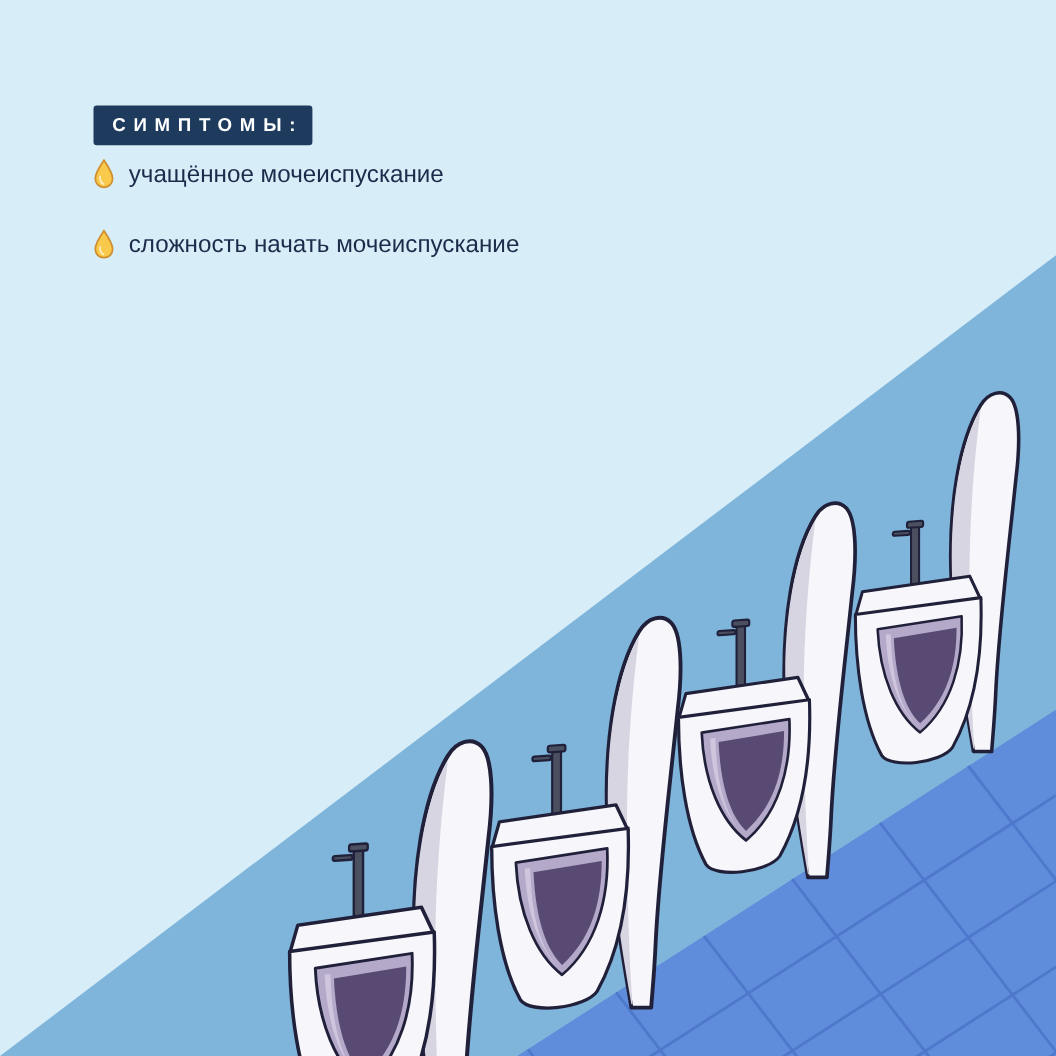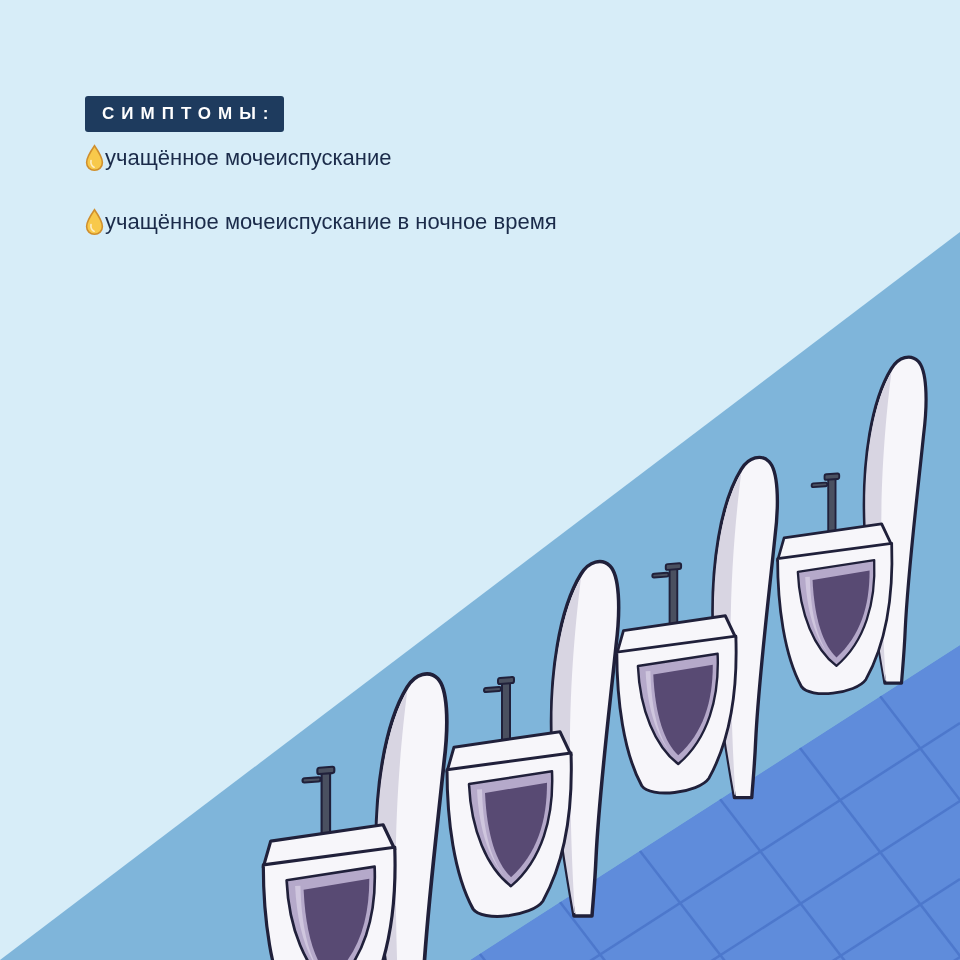--- a/index.html
+++ b/index.html
@@ -39,21 +39,21 @@
     left: 84px;
     top: 144px;
     display: flex;
     flex-direction: column;
     gap: 36px;
     z-index: 2;
   }
   .symptom {
     display: flex;
     align-items: center;
-    gap: 0;
+    gap: 12px;
   }
   .symptom-text {
     font-size: 22px;
     color: #1b2b4a;
   }
   .drop {
     width: 21px;
     height: 28px;
     flex: none;
   }
@@ -126,24 +126,24 @@
   <div class="symptoms">
 
     <div class="symptom">
       <svg class="drop" viewBox="0 0 24 32">
         <path d="M 12,2 C 12,2 3,15 3,21 C 3,26.5 7,30 12,30 C 17,30 21,26.5 21,21 C 21,15 12,2 12,2 Z" fill="#f8c94b" stroke="#cf8f2e" stroke-width="1.8"></path>
         <path d="M 8,19 C 7.5,22 9,25.5 11.5,26.5" fill="none" stroke="#fdecc0" stroke-width="2" stroke-linecap="round"></path>
       </svg>
       <span class="symptom-text">учащённое мочеиспускание</span>
     </div>
 
-
     <div class="symptom">
       <svg class="drop" viewBox="0 0 24 32">
         <path d="M 12,2 C 12,2 3,15 3,21 C 3,26.5 7,30 12,30 C 17,30 21,26.5 21,21 C 21,15 12,2 12,2 Z" fill="#f8c94b" stroke="#cf8f2e" stroke-width="1.8"></path>
         <path d="M 8,19 C 7.5,22 9,25.5 11.5,26.5" fill="none" stroke="#fdecc0" stroke-width="2" stroke-linecap="round"></path>
       </svg>
-      <span class="symptom-text">учащённое мочеиспускание в ночное время</span>
+      <span class="symptom-text">сложность начать мочеиспускание</span>
     </div>
+
 
 
   </div>
 </div>
 
 </body></html>

